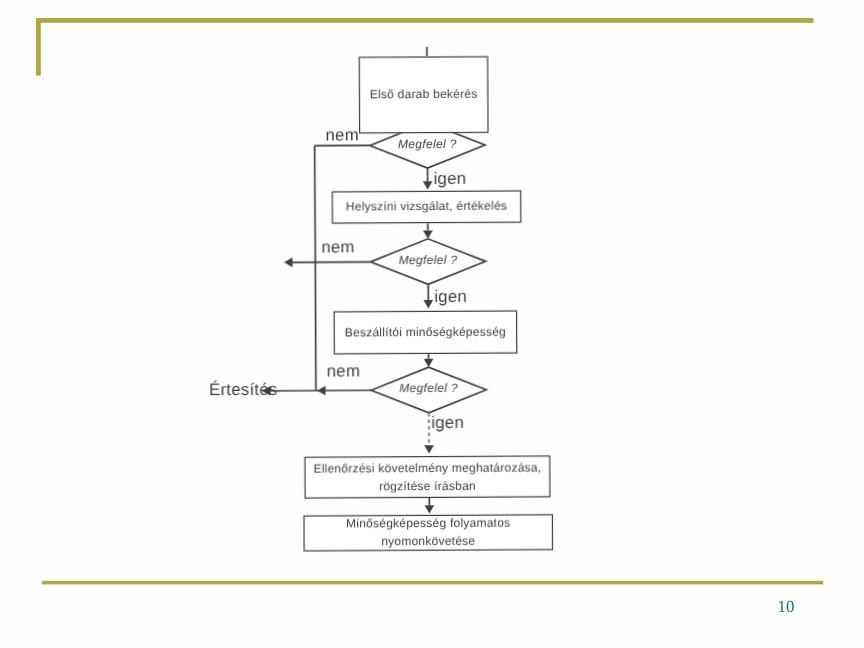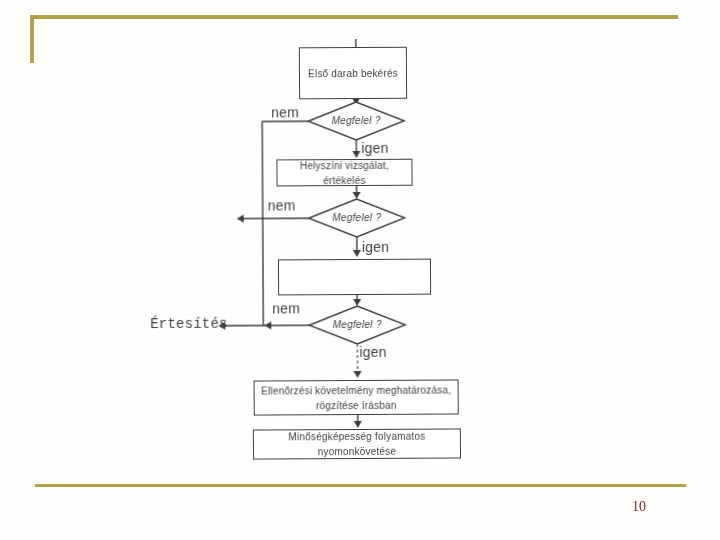--- a/index.html
+++ b/index.html
@@ -15,24 +15,24 @@
     background: #fefefc;
   }
   .accent { position: absolute; background: var(--accent, #b3a445); }
   .accent-top-h   { left: 30px;  top: 15px;  width: 648px; height: 4px; }
   .accent-top-v   { left: 30px;  top: 15px;  width: 4px;   height: 48px; }
   .accent-bottom  { left: 35px;  top: 484px; width: 651px; height: 3px; }
 
   .page-number {
     position: absolute;
     left: 616px; top: 499px; width: 46px;
-    text-align: center;
+    text-align: right;
     font-family: "Liberation Serif", serif;
     font-size: 14px;
-    color: #7f1d1d;
+    color: #0f766e;
   }
 
   
   .flowchart {
     position: absolute; left: 0; top: 0; width: 720px; height: 540px;
     color: var(--ink, #3e3e3e);
     transform: rotate(-0.3deg);
     filter: blur(0.28px);
   }
   .fc-lines { position: absolute; left: 0; top: 0; }
@@ -116,29 +116,30 @@
       <polygon class="head" points="271,321 271,329 264,325"></polygon>
       <polygon class="head" points="225,321 225,329 218,325"></polygon>
 
       <line class="dashed" x1="357" y1="344" x2="357" y2="371"></line>
       <polygon class="head" points="353,371 361,371 357,378"></polygon>
 
       <line x1="357" y1="415" x2="357" y2="421"></line>
       <polygon class="head" points="353,421 361,421 357,428"></polygon>
     </svg>
 
-    <div class="fc-box" style="left:300px; top:47px; width:108px; height:52px;">
+    <div class="fc-box" style="left:300px; top:47px; width:108px; height:64px;">
       <div>Első darab bekérés</div>
     </div>
 
-    <div class="fc-box" style="left:277px; top:159px; width:136px; height:27px;">
+    <div class="fc-box" style="left:277px; top:159px; width:158px; height:27px;">
       <div>Helyszíni vizsgálat, értékelés</div>
     </div>
 
     <div class="fc-box" style="left:278px; top:259px; width:153px; height:36px;">
+      <div>Beszállítói minőségképesség</div>
     </div>
 
     <div class="fc-box" style="left:253px; top:380px; width:205px; height:35px;">
       <div>Ellenőrzési követelmény meghatározása,</div>
       <div>rögzítése írásban</div>
     </div>
 
     <div class="fc-box" style="left:252px; top:429px; width:208px; height:30px;">
       <div>Minőségképesség folyamatos</div>
       <div>nyomonkövetése</div>
@@ -150,16 +151,16 @@
 
     <div class="fc-label" style="left:268px; top:104px; width:36px; text-align:center;">nem</div>
     <div class="fc-label" style="left:362px; top:140px;">igen</div>
 
     <div class="fc-label" style="left:264px; top:197px; width:36px; text-align:center;">nem</div>
     <div class="fc-label" style="left:362px; top:239px;">igen</div>
 
     <div class="fc-label" style="left:268px; top:300px; width:36px; text-align:center;">nem</div>
     <div class="fc-label" style="left:359px; top:344px;">igen</div>
 
-    <div class="fc-label" style="left:150px; top:315px; width:52px; text-align:center;font-family:Liberation Mono, monospace;">Értesítés</div>
+    <div class="fc-label" style="left:174px; top:315px; width:52px; text-align:center;">Értesítés</div>
 
   </div>
 </div>
 
 </body></html>

